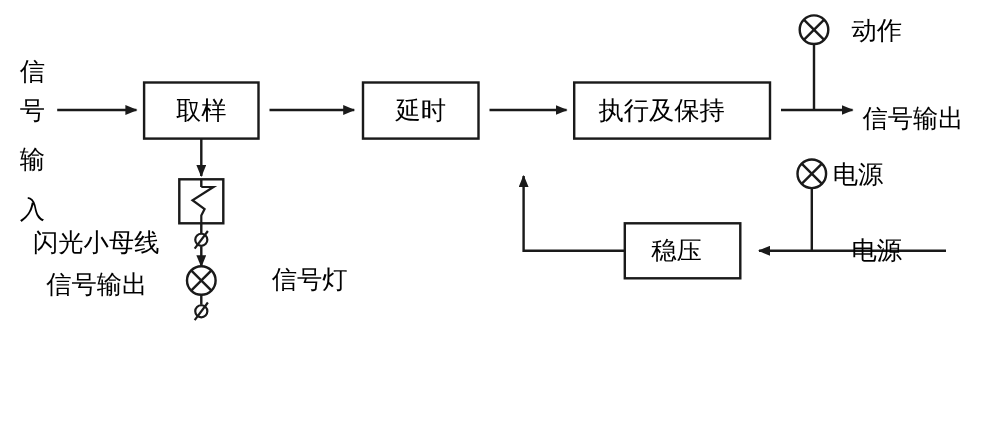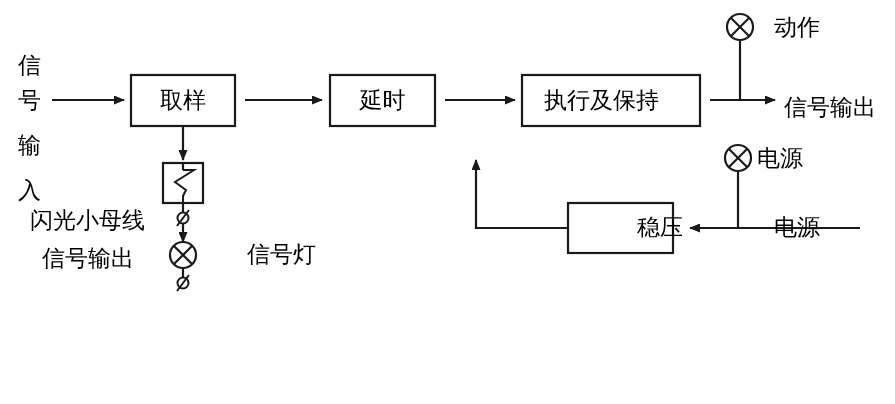--- a/index.html
+++ b/index.html
@@ -110,21 +110,21 @@
   </svg>
 
   <div class="lbl vert-char" style="left:18px; top:54px;">信</div>
   <div class="lbl vert-char" style="left:18px; top:89px;">号</div>
   <div class="lbl vert-char" style="left:18px; top:134px;">输</div>
   <div class="lbl vert-char" style="left:18px; top:179px;">入</div>
 
   <div class="lbl block-label" style="left:131px; top:89px; width:104px;">取样</div>
   <div class="lbl block-label" style="left:330px; top:89px; width:105px;">延时</div>
   <div class="lbl block-label" style="left:522px; top:89px; width:159px;">执行及保持</div>
-  <div class="lbl block-label" style="left:568px; top:216px; width:94px;margin-left:45px;">稳压</div>
+  <div class="lbl block-label" style="left:568px; top:216px; width:94px;">稳压</div>
 
   <div class="lbl side-label" style="left:30px; top:209px;">闪光小母线</div>
   <div class="lbl side-label" style="left:42px; top:247px;">信号输出</div>
   <div class="lbl side-label" style="left:203px; top:243px;margin-left:44px;">信号灯</div>
   <div class="lbl side-label" style="left:774px; top:16px;">动作</div>
   <div class="lbl side-label" style="left:757px; top:147px;">电源</div>
   <div class="lbl side-label" style="left:774px; top:216px;">电源</div>
   <div class="lbl side-label" style="left:784px; top:96px;">信号输出</div>
 
 

